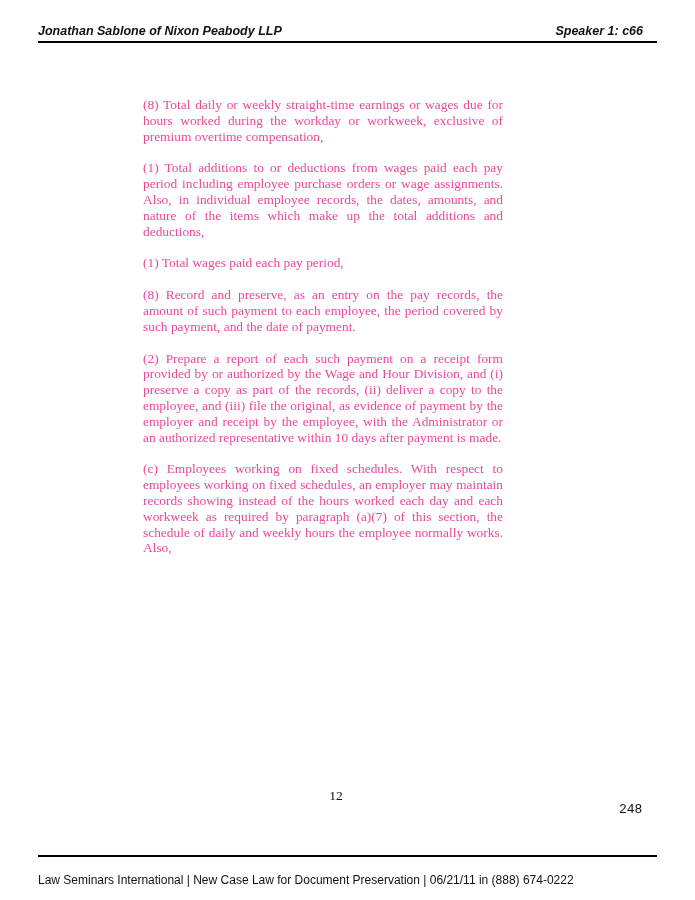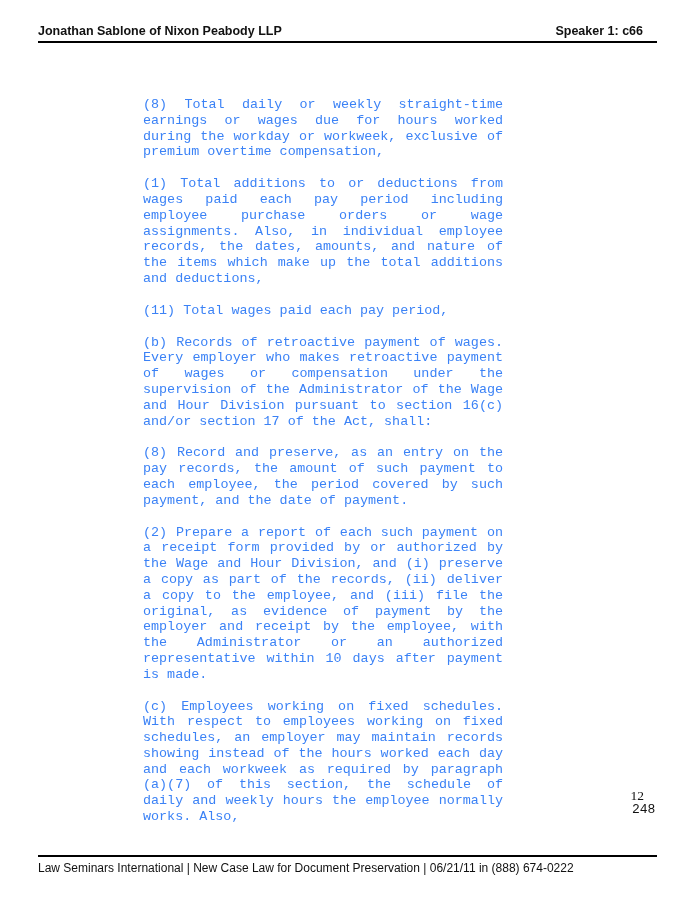--- a/index.html
+++ b/index.html
@@ -16,82 +16,81 @@
     }
     .header {
       position: absolute;
       left: 38px;
       right: 38px;
       top: 22px;
       height: 19px;
       border-bottom: 2px solid #000;
       font-family: "Liberation Sans", sans-serif;
       font-weight: bold;
+      font-style: italic;
       font-size: 12.5px;
     }
     .header .left { position: absolute; left: 0; top: 2px; }
     .header .right { position: absolute; right: 14px; top: 2px; }
 
     .body-text {
       position: absolute;
       left: 143px;
       width: 360px;
       top: 97px;
-      font-family: Liberation Mono, monospace;
+      font-family: Liberation Serif, serif;
       font-size: 13.4px;
       line-height: 15.8px;
-      color: #3b82f6;
+      color: #ec4899;
     }
     .para {
       margin: 0 0 16px 0;
       text-align: justify;
     }
 
     .page-number {
       position: absolute;
-      left: 4px;
+      left: 16px;
       width: 640px;
-      text-align: right;
+      text-align: center;
       top: 788px;
       font-family: "Liberation Serif", serif;
       font-size: 13.5px;
     }
     .bates-number {
       position: absolute;
       left: 619px;
       top: 802px;
       font-family: "Liberation Mono", monospace;
       font-size: 13px;
-      margin-left: 13px;
     }
 
     .footer {
       position: absolute;
       left: 38px;
       right: 38px;
       top: 855px;
       border-top: 2px solid #000;
       font-family: "Liberation Sans", sans-serif;
       font-size: 12px;
-      padding-top: 4px;
+      padding-top: 16px;
     }
   </style>
 </head>
 <body>
 
 <div class="header">
   <span class="left">Jonathan Sablone of Nixon Peabody LLP</span>
   <span class="right">Speaker 1: c66</span>
 </div>
 
 <div class="body-text">
   <p class="para">(8) Total daily or weekly straight-time earnings or wages due for hours worked during the workday or workweek, exclusive of premium overtime compensation,</p>
   <p class="para">(1) Total additions to or deductions from wages paid each pay period including employee purchase orders or wage assignments. Also, in individual employee records, the dates, amounts, and nature of the items which make up the total additions and deductions,</p>
-  <p class="para">(11) Total wages paid each pay period,</p>
-  <p class="para">(b) Records of retroactive payment of wages. Every employer who makes retroactive payment of wages or compensation under the supervision of the Administrator of the Wage and Hour Division pursuant to section 16(c) and/or section 17 of the Act, shall:</p>
+  <p class="para">(1) Total wages paid each pay period,</p>
   <p class="para">(8) Record and preserve, as an entry on the pay records, the amount of such payment to each employee, the period covered by such payment, and the date of payment.</p>
   <p class="para">(2) Prepare a report of each such payment on a receipt form provided by or authorized by the Wage and Hour Division, and (i) preserve a copy as part of the records, (ii) deliver a copy to the employee, and (iii) file the original, as evidence of payment by the employer and receipt by the employee, with the Administrator or an authorized representative within 10 days after payment is made.</p>
   <p class="para">(c) Employees working on fixed schedules. With respect to employees working on fixed schedules, an employer may maintain records showing instead of the hours worked each day and each workweek as required by paragraph (a)(7) of this section, the schedule of daily and weekly hours the employee normally works. Also,</p>
 </div>
 
 <div class="page-number">12</div>
 <div class="bates-number">248</div>
 
 <div class="footer">
   <span>Law Seminars International | New Case Law for Document Preservation | 06/21/11 in (888) 674-0222</span>

